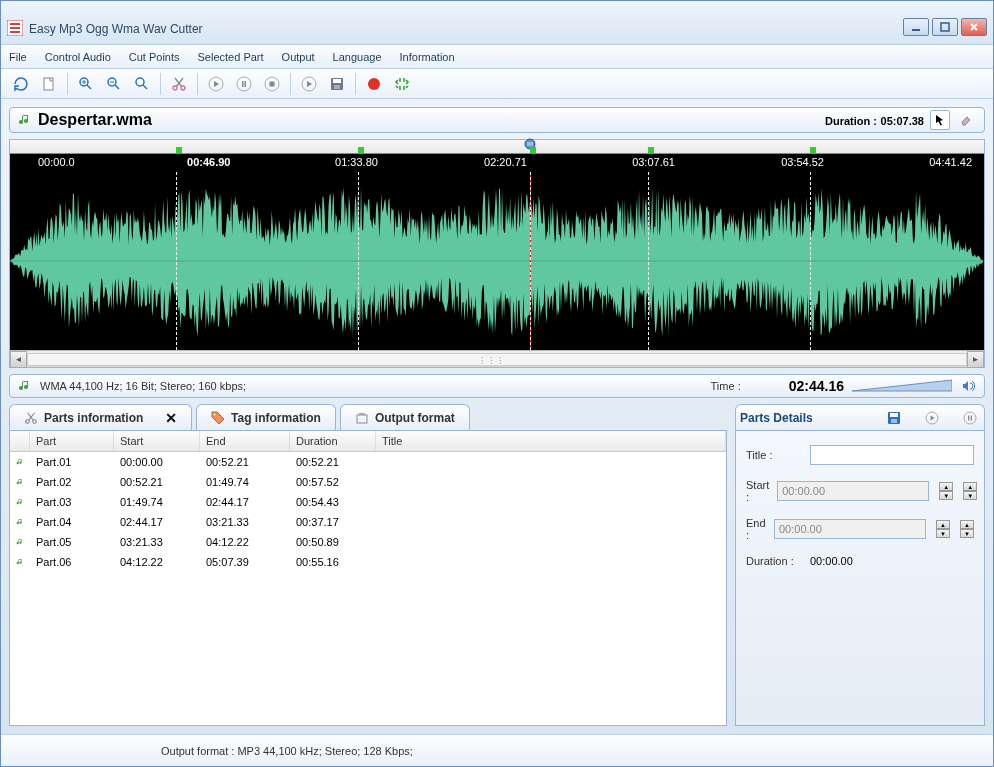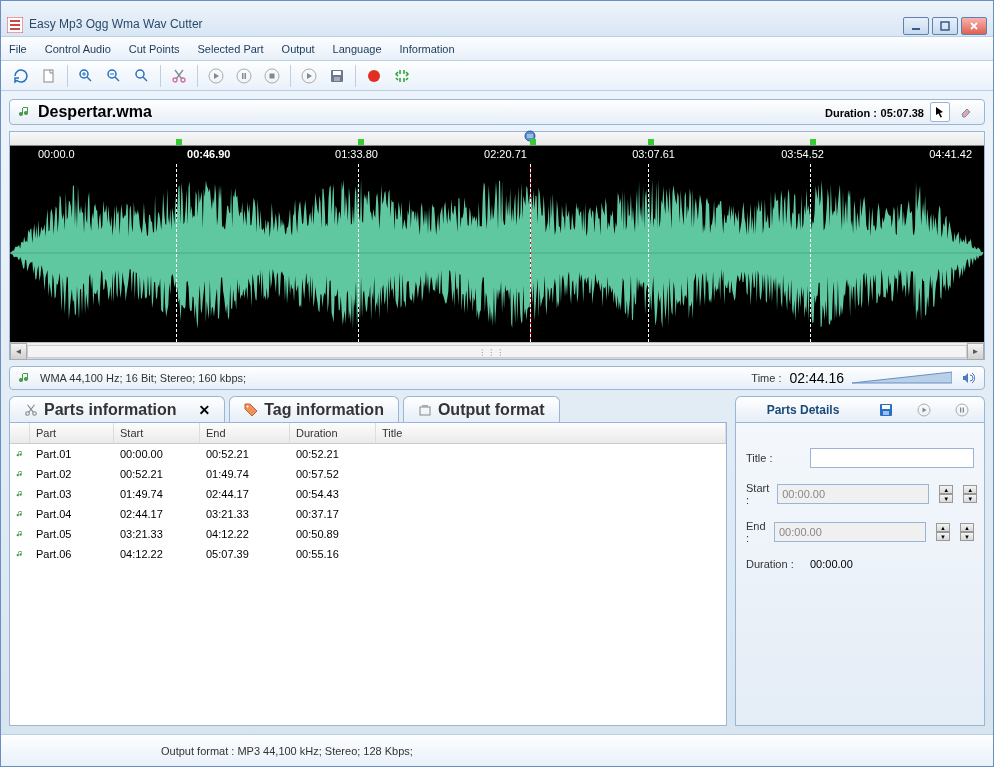--- a/index.html
+++ b/index.html
@@ -1,20 +1,20 @@
 <!DOCTYPE html>
 <html><head>
 <meta charset="utf-8">
 <style>
 * { box-sizing: border-box; margin: 0; padding: 0; font-family: Tahoma, Arial, sans-serif; font-size: 11px; }
 body { background: #d6e4f0; width: 994px; height: 767px; overflow: hidden; }
 
 
 .window { width: 994px; height: 767px; border: 1px solid #6a8ec0; background: linear-gradient(#f0f5fb, #d6e4f0); display: flex; flex-direction: column; }
-.titlebar { height: 36px; background: linear-gradient(#eef4fb, #d8e6f4); display: flex; align-items: flex-start; padding: 16px 6px; gap: 6px; border-bottom: 1px solid #b9cfe6; }
+.titlebar { height: 44px; background: linear-gradient(#eef4fb, #d8e6f4); display: flex; align-items: flex-end; padding: 8px 6px; gap: 6px; border-bottom: 1px solid #b9cfe6; }
 .titlebar .app-icon { width: 16px; height: 16px; }
 .titlebar .title { flex: 1; color: #2a4a6a; font-size: 12px; }
 .winbtns { display: flex; gap: 3px; }
 .winbtn { width: 26px; height: 18px; border: 1px solid #6080b0; border-radius: 2px; display: flex; align-items: center; justify-content: center; cursor: pointer; }
 .winbtn.min, .winbtn.max { background: linear-gradient(#e8f0fb, #c6daee); }
 .winbtn.close { background: linear-gradient(#f7b3b0, #e06050); }
 
 
 .menubar { height: 24px; background: linear-gradient(#fcfdff, #e8f0f9); border-bottom: 1px solid #b9cfe6; display: flex; align-items: center; padding: 0 8px; gap: 18px; color: #1a3a5a; }
 .menubar span { cursor: pointer; }
@@ -43,48 +43,48 @@
 .partbar div { border-right: 1px solid #fff; padding: 2px 4px; }
 .hscroll { height: 17px; background: linear-gradient(#f0f0f0,#d8d8d8); border-top: 1px solid #bbb; position: relative; display:flex; align-items:center;}
 .hscroll .arrow { width:17px; height:17px; background:linear-gradient(#f4f4f4,#d0d0d0); border:1px solid #aaa; display:flex; align-items:center; justify-content:center; font-size:8px; color:#555;}
 .hscroll .track { flex:1; height:13px; background:#f4f4f4; border:1px solid #ccc; margin:0; position:relative;}
 .hscroll .grip { position:absolute; left:48%; top:2px; color:#888; font-size:8px; letter-spacing:1px;}
 
 
 .fmtbar { height: 24px; border: 1px solid #9ab6d6; border-radius: 4px; background: linear-gradient(#ffffff,#e6eef8); display: flex; align-items: center; padding: 0 8px; gap: 8px; }
 .fmtbar .fmt { flex: 1; color: #333; }
 .fmtbar .timelbl { color:#333;margin-left:12px;}
-.fmtbar .timeval { font-weight: normal; font-size: 14px; }
+.fmtbar .timeval { font-weight: bold; font-size: 14px; margin-left: 40px; }
 .volwedge { width: 100px; height: 14px; position:relative;}
 .volico { width: 16px; height:16px; display:flex; align-items:center; justify-content:center;}
 
 
 .bottom { flex: 1; display: flex; gap: 8px; min-height: 0; }
 .leftpanel { flex: 1; display: flex; flex-direction: column; min-height:0;}
 .tabs { display: flex; gap: 0; }
 .tab { height: 26px; border: 1px solid #9ab6d6; border-bottom: none; border-radius: 6px 6px 0 0; background: linear-gradient(#ffffff,#e6eef8); display: flex; align-items: center; padding: 0 14px; gap: 6px; margin-right: 4px; cursor: pointer; }
-.tab .tlabel { font-weight: bold; color: #333; font-size: 16px; }
+.tab .tlabel { font-weight: bold; color: #333; font-size: 12px; }
 .tab .xbtn { font-weight: bold; font-size: 14px; margin-left: 16px; }
 .table { flex: 1; border: 1px solid #9ab6d6; background: #fff; display: flex; flex-direction: column; min-height:0; overflow:hidden;}
 .thead { display: flex; background: linear-gradient(#fdfdfd,#eaeaea); border-bottom: 1px solid #ccc; }
 .thead div { padding: 4px 6px; border-right: 1px solid #ddd; color: #333; }
 .tbody { flex:1; overflow:auto;}
 .trow { display: flex; padding: 2px 0; }
 .trow div { padding: 2px 6px; }
 .c-ico { width: 20px; display:flex; align-items:center; justify-content:center;}
 .c-part { width: 84px; }
 .c-start { width: 86px; }
 .c-end { width: 90px; }
 .c-dur { width: 86px; }
 .c-title { flex: 1; }
 
 .rightpanel { width: 250px; display:flex; flex-direction:column;}
-.rphdr { height: 26px; border: 1px solid #9ab6d6; border-radius: 6px 6px 0 0; background: linear-gradient(#ffffff,#e6eef8); display:flex; align-items:center; padding:0 12px; gap:18px; border-bottom:none;text-align:center;}
+.rphdr { height: 26px; border: 1px solid #9ab6d6; border-radius: 6px 6px 0 0; background: linear-gradient(#ffffff,#e6eef8); display:flex; align-items:center; padding:0 4px; gap:18px; border-bottom:none;}
 .rphdr .lbl { font-weight:bold; color:#1a4a7a; flex:1; font-size:12px;}
-.rpbody { flex:1; border:1px solid #9ab6d6; background:linear-gradient(#f4f8fc,#e4ecf6); padding:25px 10px; display:flex; flex-direction:column; gap:14px;}
+.rpbody { flex:1; border:1px solid #9ab6d6; background:linear-gradient(#f4f8fc,#e4ecf6); padding:14px 10px; display:flex; flex-direction:column; gap:14px;}
 .field { display:flex; align-items:center; gap:8px;}
 .field label { width:56px; color:#333;}
 .field input { flex:1; height:20px; border:1px solid #9ab6d6; padding:0 4px; background:#fff;}
 .field .readonly { background:#f0f0f0; color:#888;}
 .spinner { display:flex; flex-direction:column; gap:0; margin-left:2px;}
 .spinner div { width:14px; height:9px; background:linear-gradient(#f4f4f4,#d8d8d8); border:1px solid #999; font-size:6px; display:flex; align-items:center; justify-content:center; cursor:pointer;}
 
 
 .statusbar { height: 32px; border-top: 1px solid #b9cfe6; background: linear-gradient(#fdfeff,#e9f1fa); display:flex; align-items:center; padding: 0 10px 0 160px; color:#333;}
 

